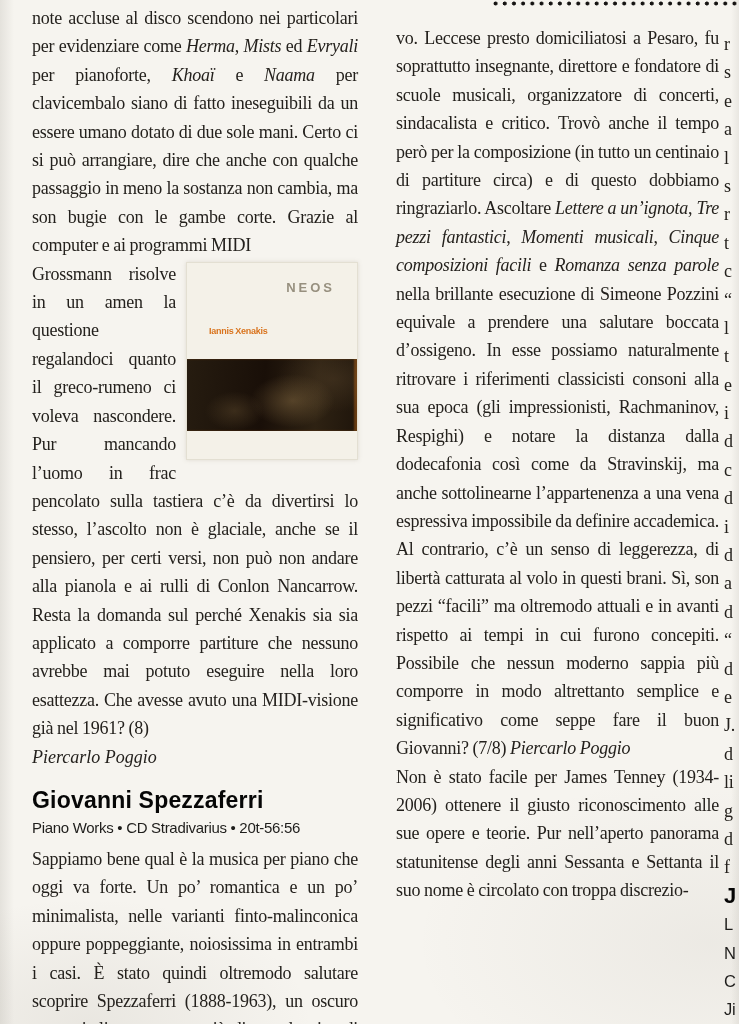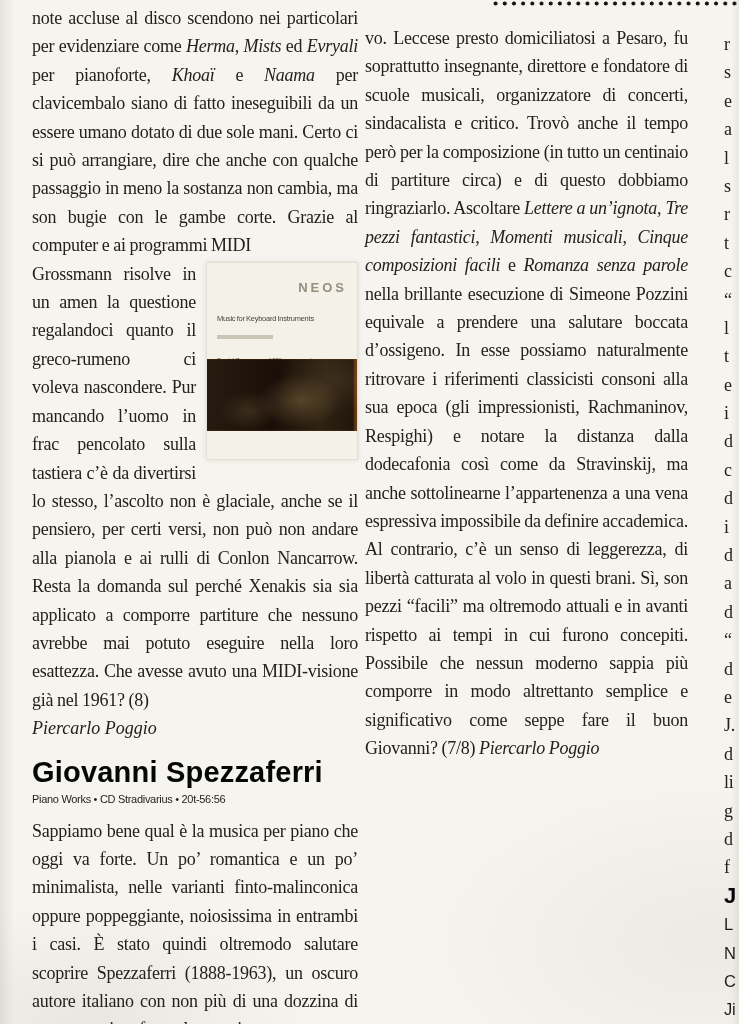--- a/index.html
+++ b/index.html
@@ -20,46 +20,46 @@
       radial-gradient(420px 240px at 96% 92%, rgba(120,112,98,.08), rgba(120,112,98,0) 70%);
   }
   .dotted-top{
     position:absolute;left:492px;top:0;width:247px;height:7px;
     background-image:radial-gradient(circle at 3.5px 3.5px, #151312 1.7px, rgba(0,0,0,0) 2.3px);
     background-size:9.2px 7px;background-repeat:repeat-x;
   }
 
   .col{position:absolute;}
   .col-left{left:32px;top:4px;width:326px;}
-  .col-mid{left:365px;top:24px;width:323px;}
+  .col-mid{left:396px;top:24px;width:323px;}
   .col-sliver{left:724px;top:30px;width:15px;height:994px;overflow:hidden;}
 
   .body-text{
     font-size:18px;line-height:28.4px;text-align:justify;
     letter-spacing:-0.25px;word-spacing:-0.5px;color:#24211d;
   }
   .body-text .it{font-style:italic;}
   .signature{font-size:18px;line-height:28.4px;font-style:italic;color:#24211d;}
 
   .review-title{
     margin:16px 0 3px;
     font-family:"Liberation Sans", sans-serif;font-weight:700;
-    font-size:29px;line-height:26px;letter-spacing:0.2px;color:#060606;
+    font-size:23px;line-height:26px;letter-spacing:0.2px;color:#060606;
   }
   .review-credits{
     font-family:"Liberation Sans", sans-serif;
-    font-size:11px;line-height:23px;letter-spacing:-0.3px;color:#1e1d1b;
+    font-size:15px;line-height:23px;letter-spacing:-0.3px;color:#1e1d1b;
     margin:0 0 6px;
   }
 
   
   .cd-cover{
-    float:right;width:152px;height:198px;margin:2px 0 6px 10px;
+    float:right;width:172px;height:198px;margin:2px 0 6px 10px;
     background:#f4f1e8;border:1px solid #e3dfd2;box-sizing:border-box;
-    padding:9px 10px;position:relative;
+    padding:9px 22px;position:relative;
     box-shadow:0 0 4px rgba(150,140,120,.25);
   }
   .cd-label{
     text-align:right;
     font-family:"Liberation Sans", sans-serif;font-weight:700;
     font-size:13px;letter-spacing:3px;color:#97907f;margin-top:2px;
   }
   .cd-artist{
     margin-top:15px;
     font-family:"Liberation Sans", sans-serif;font-weight:700;
@@ -104,37 +104,39 @@
 <div class="page">
 
   <div class="dotted-top"></div>
 
   <div class="col col-left">
     <div class="body-text"><span>note accluse al disco scendono nei particolari per evidenziare come </span><span class="it">Herma</span><span>, </span><span class="it">Mists</span><span> ed </span><span class="it">Evryali</span><span> per pianoforte, </span><span class="it">Khoaï</span><span> e </span><span class="it">Naama</span><span> per clavicembalo siano di fatto ineseguibili da un essere umano dotato di due sole mani. Certo ci si può arrangiare, dire che anche con qualche passaggio in meno la sostanza non cambia, ma son bugie con le gambe corte. Grazie al computer e ai programmi MIDI</span></div>
 
     <div class="body-text">
       <div class="cd-cover">
         <div class="cd-label">NEOS</div>
+        <div class="cd-artist">Iannis Xenakis</div>
         <div class="cd-title">Music for Keyboard Instruments</div>
         <div class="cd-tinyline"></div>
         <div class="cd-credit">Daniel Grossmann, MIDI programming</div>
         <div class="cd-art"></div>
       </div><span><span>Grossmann risolve in un amen la questione regalandoci quanto il greco-rumeno ci voleva nascondere. Pur mancando l’uomo in frac pencolato sulla tastiera c’è da divertirsi lo stesso, l’ascolto non è glaciale, anche se il pensiero, per certi versi, non può non andare alla pianola e ai rulli di Conlon Nancarrow. Resta la domanda sul perché Xenakis sia sia applicato a comporre partiture che nessuno avrebbe mai potuto eseguire nella loro esattezza. Che avesse avuto una MIDI-visione già nel 1961? (8)</span></span>
     </div>
 
     <div class="signature">Piercarlo Poggio</div>
 
     <h2 class="review-title">Giovanni Spezzaferri</h2>
     <div class="review-credits">Piano Works • CD Stradivarius • 20t-56:56</div>
     <div class="body-text"><span>Sappiamo bene qual è la musica per piano che oggi va forte. Un po’ romantica e un po’ minimalista, nelle varianti finto-malinconica oppure poppeggiante, noiosissima in entrambi i casi. È stato quindi oltremodo salutare scoprire Spezzaferri (1888-1963), un oscuro autore italiano con non più di una dozzina di opere per pianoforte al suo atti-</span></div>
   </div>
 
   <div class="col col-mid">
     <div class="body-text"><span>vo. Leccese presto domiciliatosi a Pesaro, fu soprattutto insegnante, direttore e fondatore di scuole musicali, organizzatore di concerti, sindacalista e critico. Trovò anche il tempo però per la composizione (in tutto un centinaio di partiture circa) e di questo dobbiamo ringraziarlo. Ascoltare </span><span class="it">Lettere a un’ignota</span><span>, </span><span class="it">Tre pezzi fantastici</span><span>, </span><span class="it">Momenti musicali</span><span>, </span><span class="it">Cinque composizioni facili</span><span> e </span><span class="it">Romanza senza parole</span><span> nella brillante esecuzione di Simeone Pozzini equivale a prendere una salutare boccata d’ossigeno. In esse possiamo naturalmente ritrovare i riferimenti classicisti consoni alla sua epoca (gli impressionisti, Rachmaninov, Respighi) e notare la distanza dalla dodecafonia così come da Stravinskij, ma anche sottolinearne l’appartenenza a una vena espressiva impossibile da definire accademica. Al contrario, c’è un senso di leggerezza, di libertà catturata al volo in questi brani. Sì, son pezzi “facili” ma oltremodo attuali e in avanti rispetto ai tempi in cui furono concepiti. Possibile che nessun moderno sappia più comporre in modo altrettanto semplice e significativo come seppe fare il buon Giovanni? (7/8) </span><span class="it">Piercarlo Poggio</span></div>
 
+    <div class="body-text"><span>Non è stato facile per James Tenney (1934-2006) ottenere il giusto riconoscimento alle sue opere e teorie. Pur nell’aperto panorama statunitense degli anni Sessanta e Settanta il suo nome è circolato con troppa discrezio-</span></div>
   </div>
 
   <div class="col col-sliver">
       <div class="frag">r</div>
       <div class="frag">s</div>
       <div class="frag">e</div>
       <div class="frag">a</div>
       <div class="frag">l</div>
       <div class="frag">s</div>
       <div class="frag">r</div>

